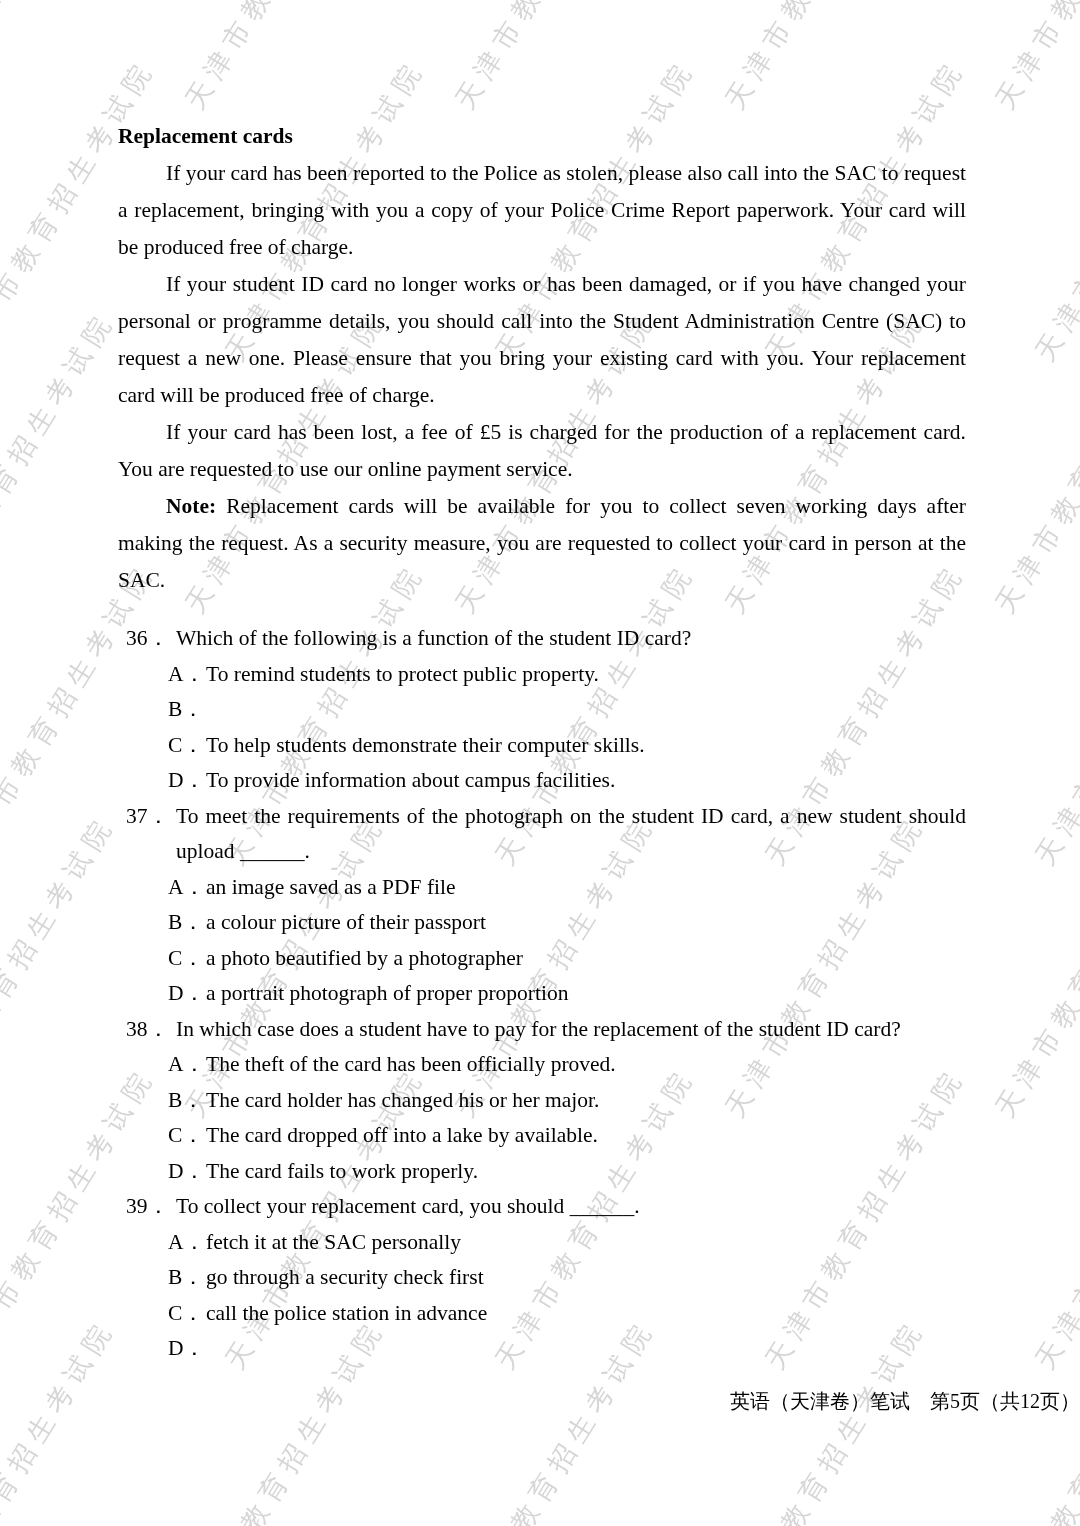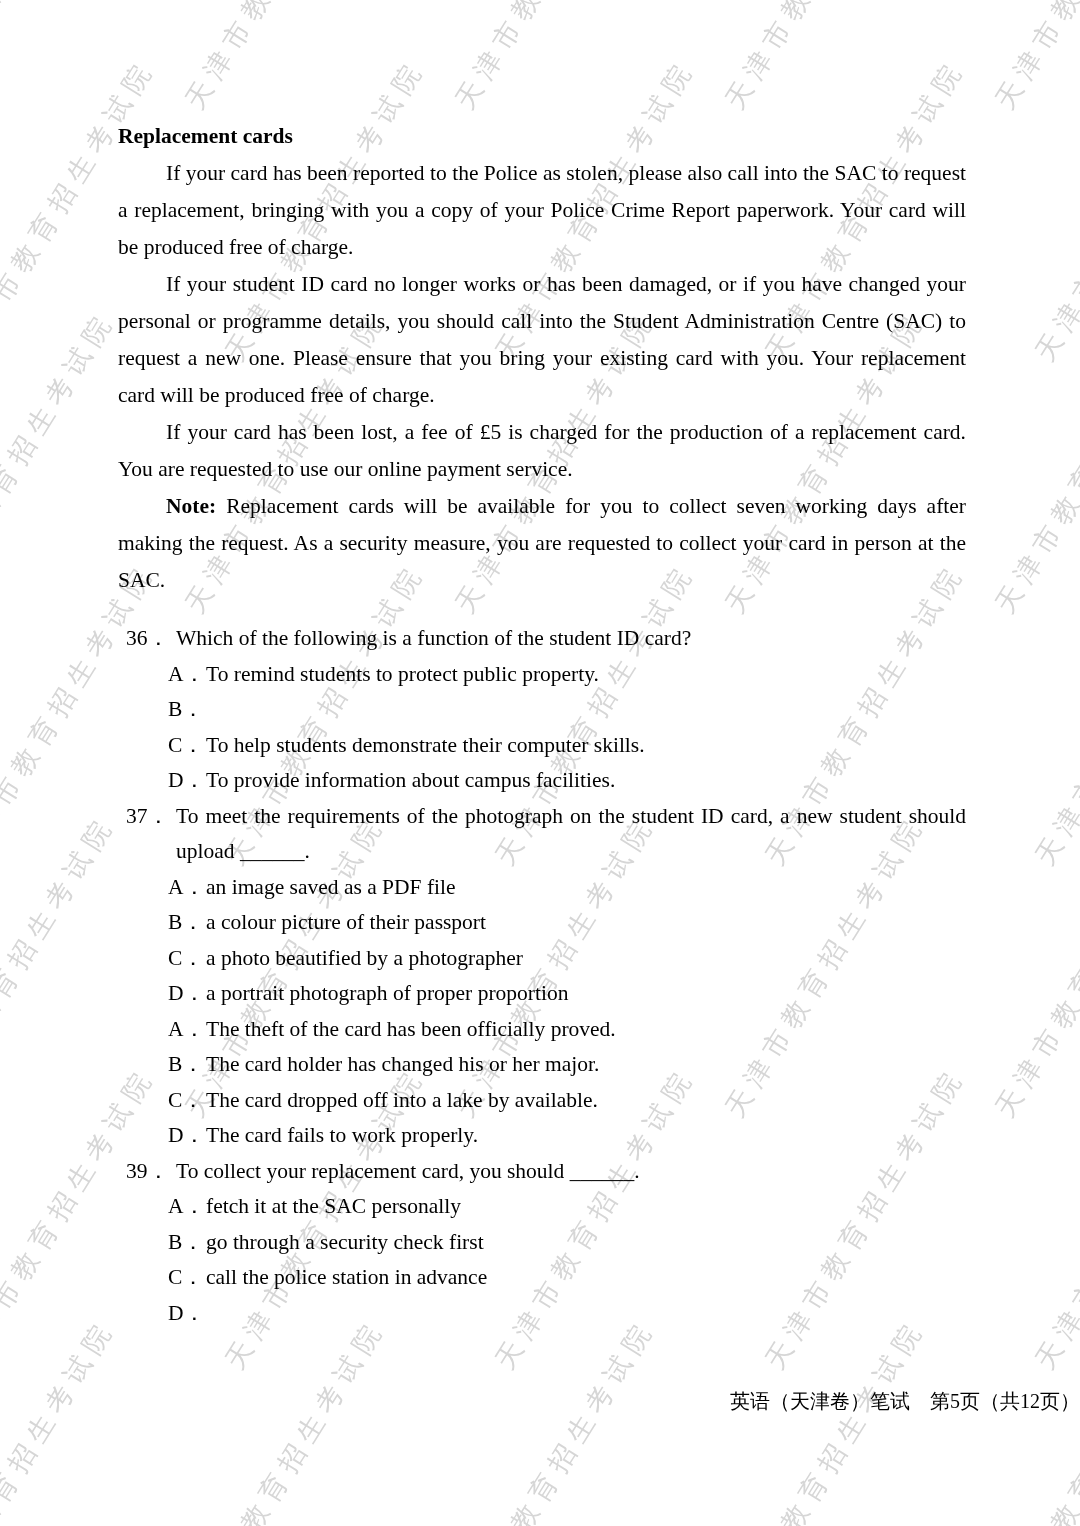--- a/index.html
+++ b/index.html
@@ -158,20 +158,24 @@
         <span class="opt-label">C．</span>
         <span class="opt-text">a photo beautified by a photographer</span>
       </div>
       <div class="option">
         <span class="opt-label">D．</span>
         <span class="opt-text">a portrait photograph of proper proportion</span>
       </div>
     </div>
 
     <div class="question">
+      <div class="q-head">
+        <span class="q-num">38．</span>
+        <span class="q-stem">In which case does a student have to pay for the replacement of the student ID card?</span>
+      </div>
       <div class="option">
         <span class="opt-label">A．</span>
         <span class="opt-text">The theft of the card has been officially proved.</span>
       </div>
       <div class="option">
         <span class="opt-label">B．</span>
         <span class="opt-text">The card holder has changed his or her major.</span>
       </div>
       <div class="option">
         <span class="opt-label">C．</span>

